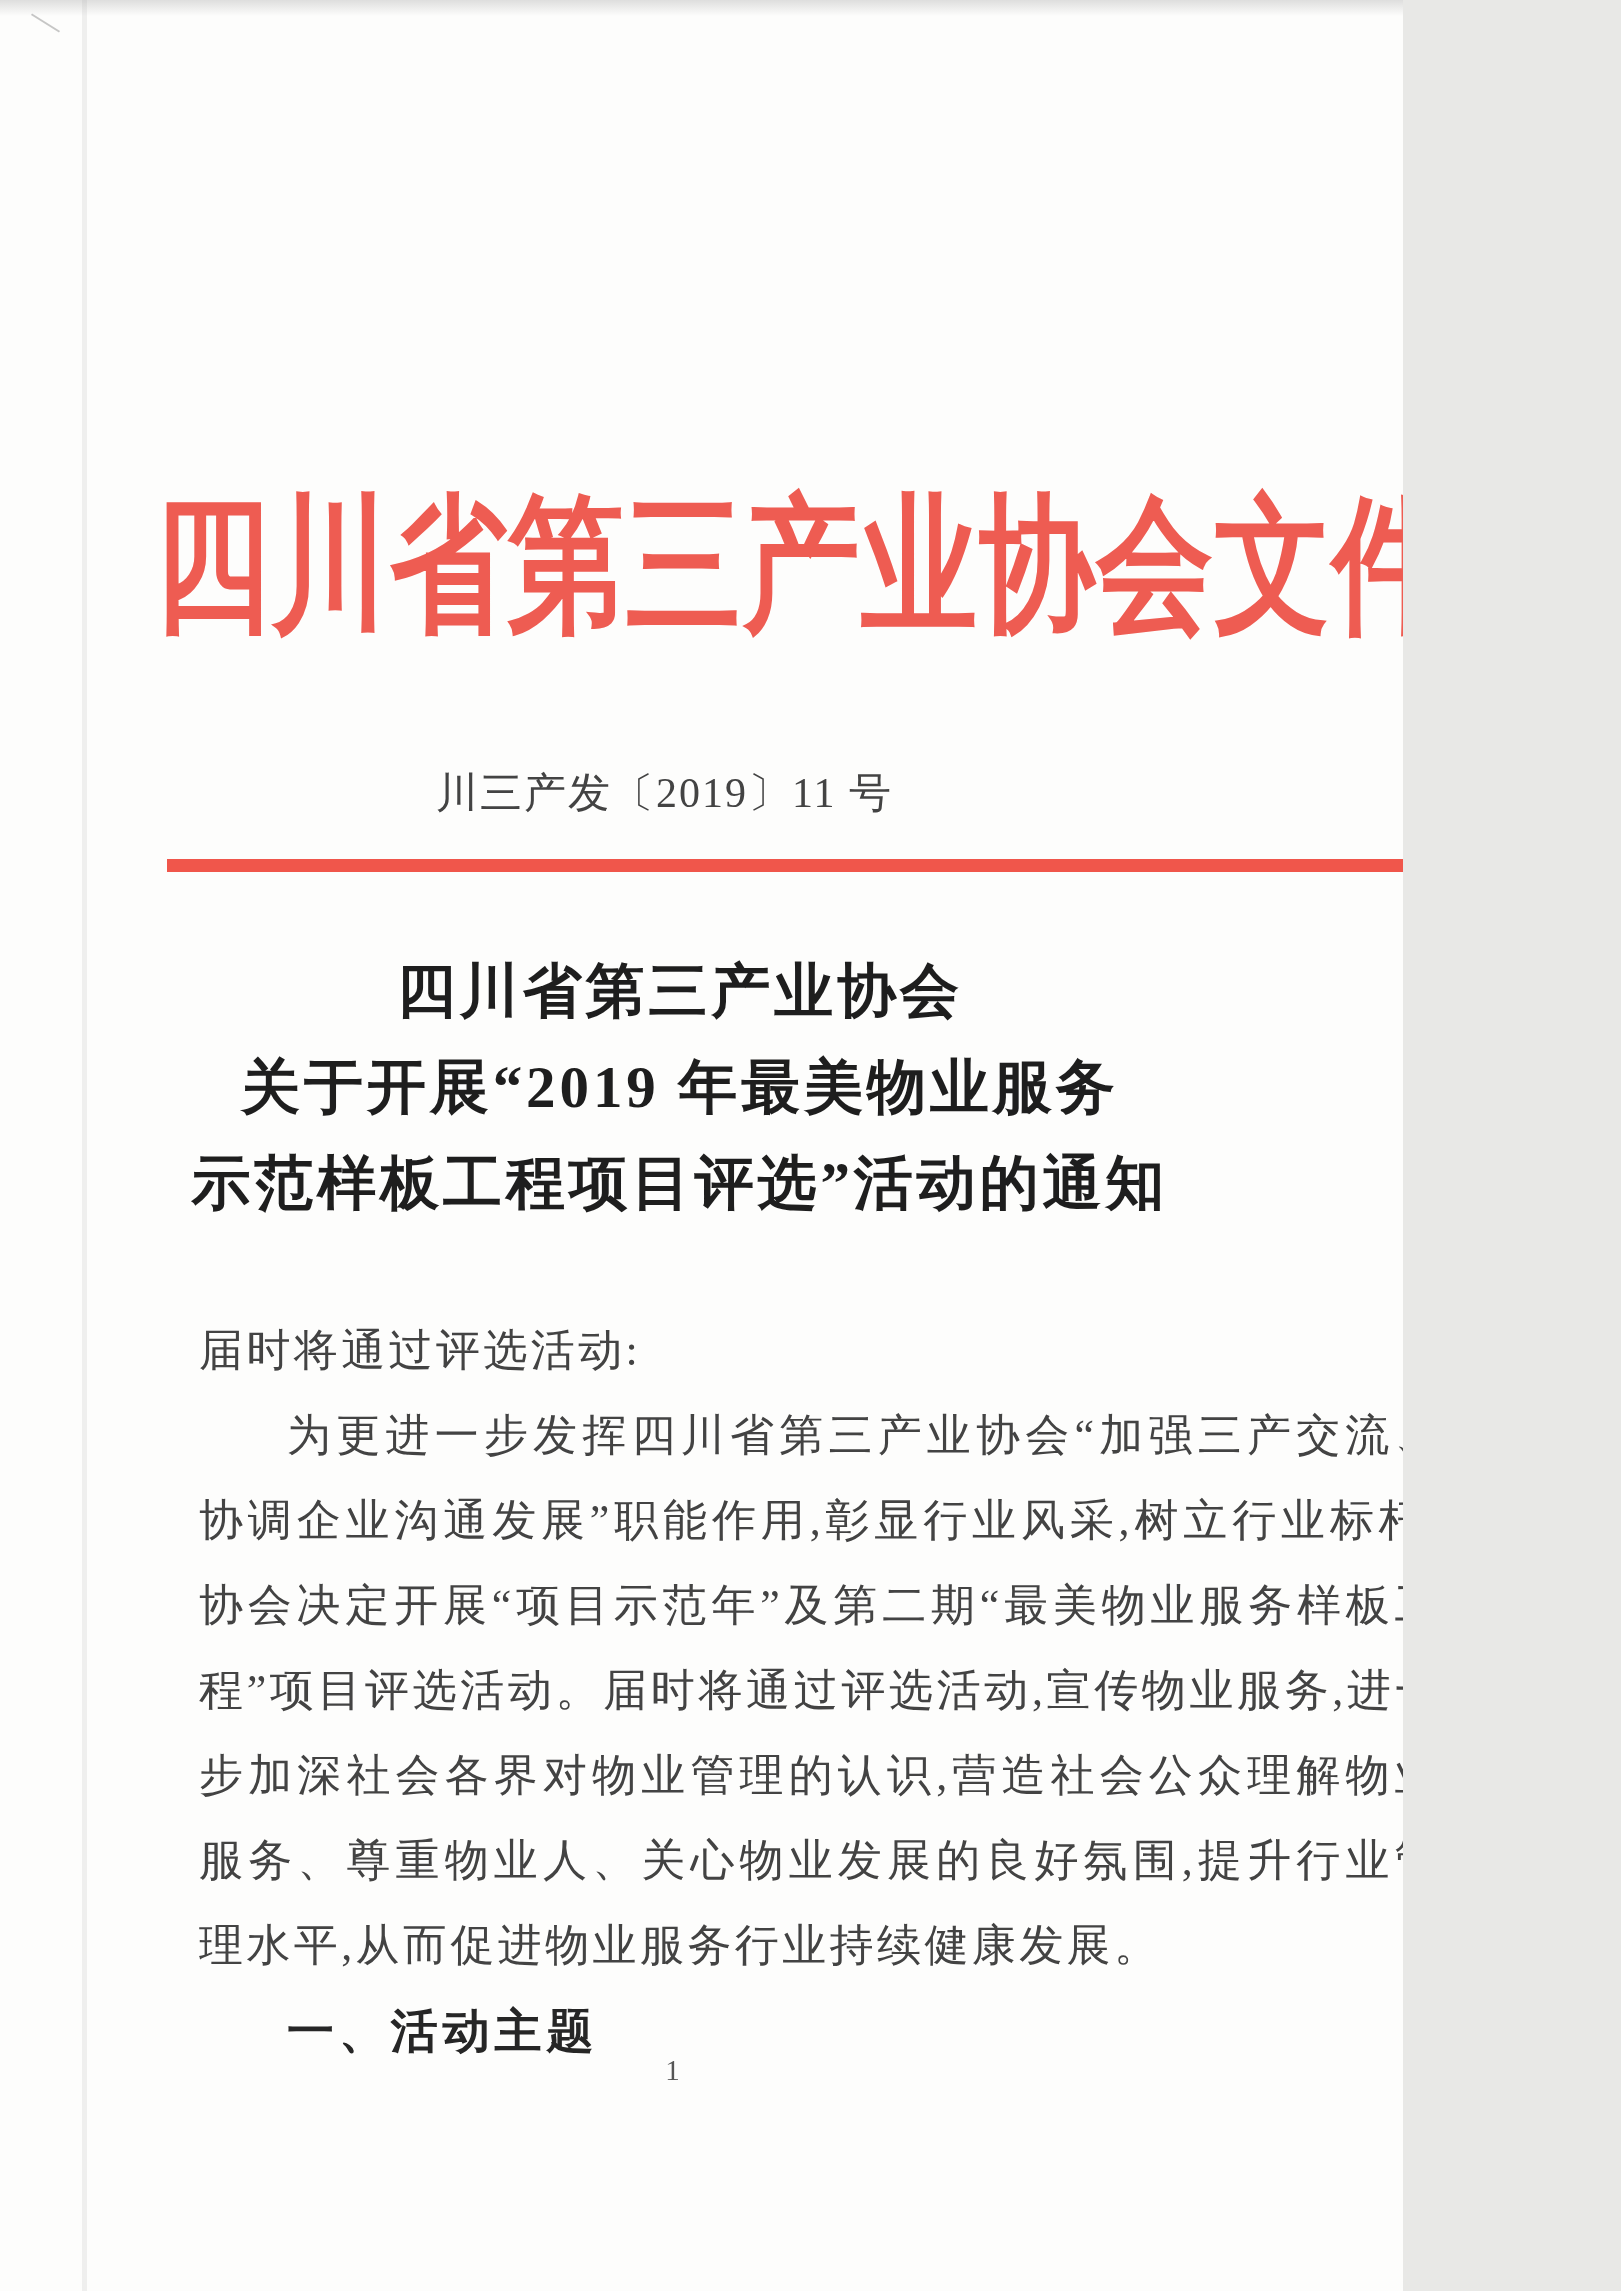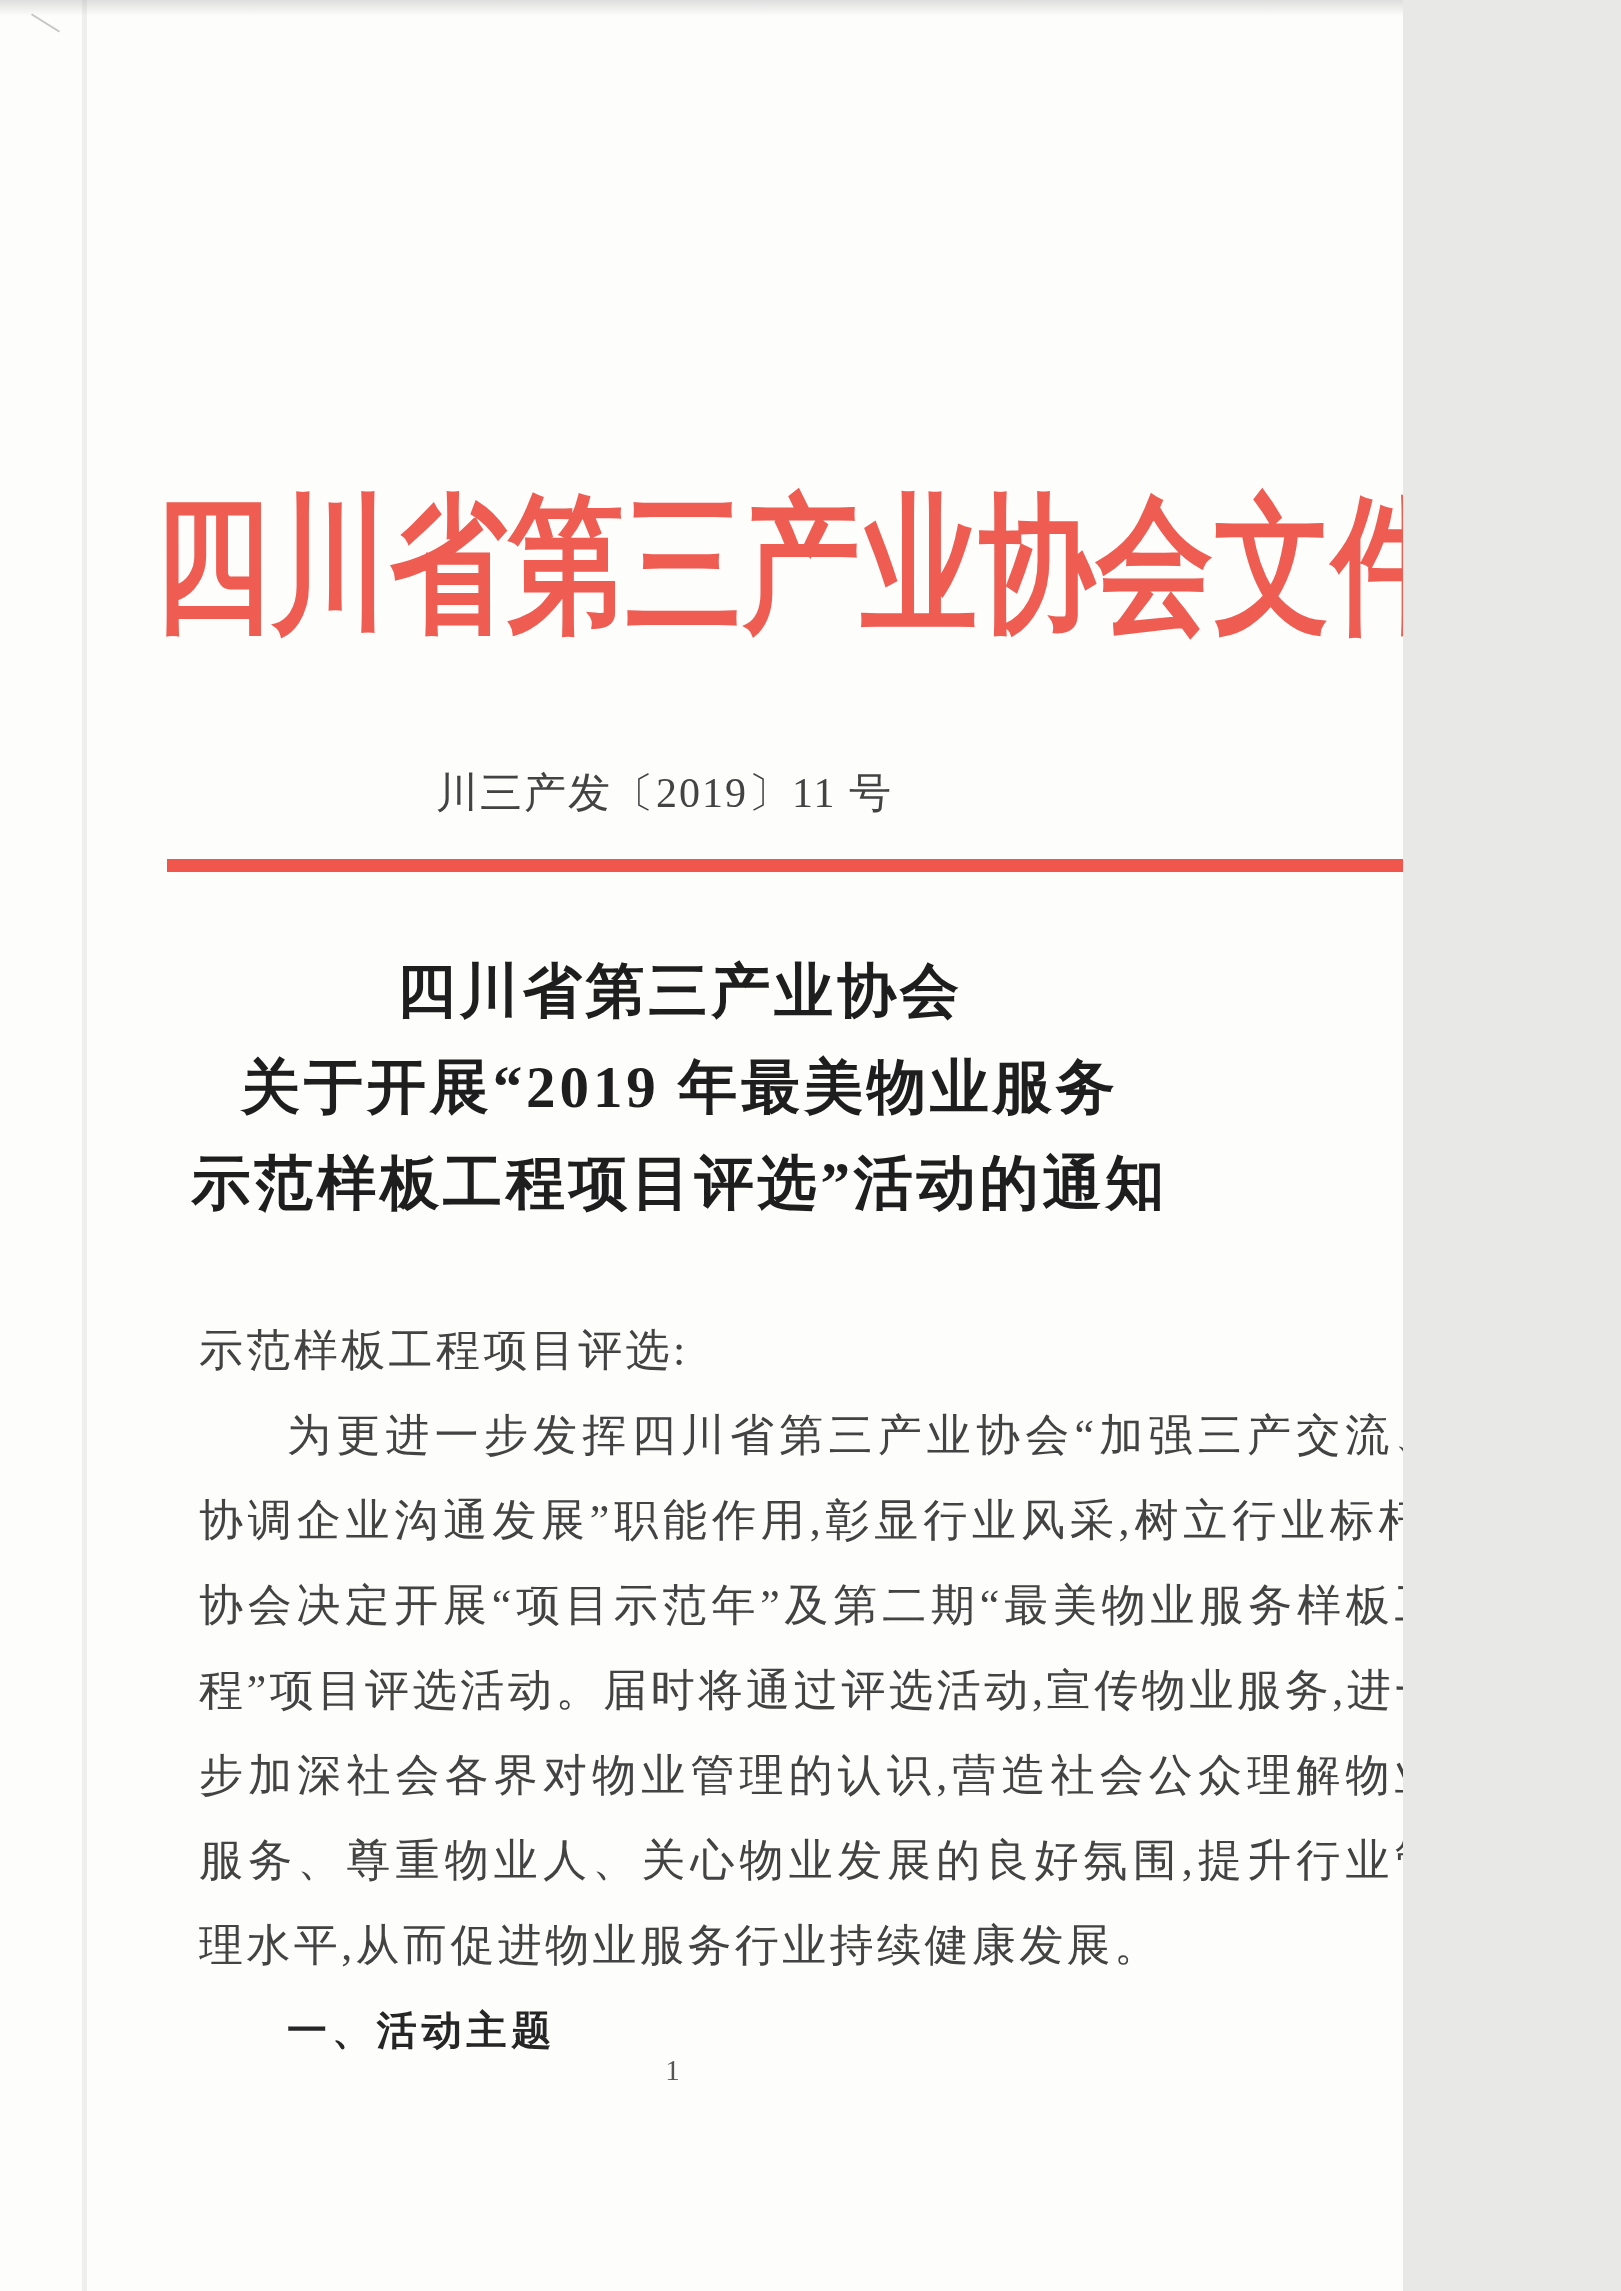--- a/index.html
+++ b/index.html
@@ -81,21 +81,21 @@
   .salutation { white-space: nowrap; }
   .body-paragraph {
     margin: 0;
     text-align: justify;
     text-indent: 88px;
   }
   .section-heading {
     padding-left: 88px;
     font-family: "Liberation Sans", "DejaVu Sans", sans-serif;
     font-weight: 700;
-    font-size: 40px;
+    font-size: 47px;
     color: #262626;
     letter-spacing: 4.9px;
     white-space: nowrap;
   }
   .page-number {
     position: absolute;
     top: 2054px; left: 0; width: 100%;
     text-align: center;
     font-size: 29px;
     color: #555555;
@@ -117,21 +117,21 @@
 
   <div class="red-rule"></div>
 
   <div class="notice-title">
     <div class="line">四川省第三产业协会</div>
     <div class="line">关于开展“2019 年最美物业服务</div>
     <div class="line">示范样板工程项目评选”活动的通知</div>
   </div>
 
   <div class="body-block">
-    <div class="salutation">示范样板工程项目评选:</div>
+    <div class="salutation">届时将通过评选活动:</div>
     <p class="body-paragraph">为更进一步发挥四川省第三产业协会“加强三产交流、协调企业沟通发展”职能作用,彰显行业风采,树立行业标杆,协会决定开展“项目示范年”及第二期“最美物业服务样板工程”项目评选活动。届时将通过评选活动,宣传物业服务,进一步加深社会各界对物业管理的认识,营造社会公众理解物业服务、尊重物业人、关心物业发展的良好氛围,提升行业管理水平,从而促进物业服务行业持续健康发展。</p>
     <div class="section-heading">一、活动主题</div>
   </div>
 
   <div class="page-number">1</div>
 
 </div>
 
 
 </body></html>

